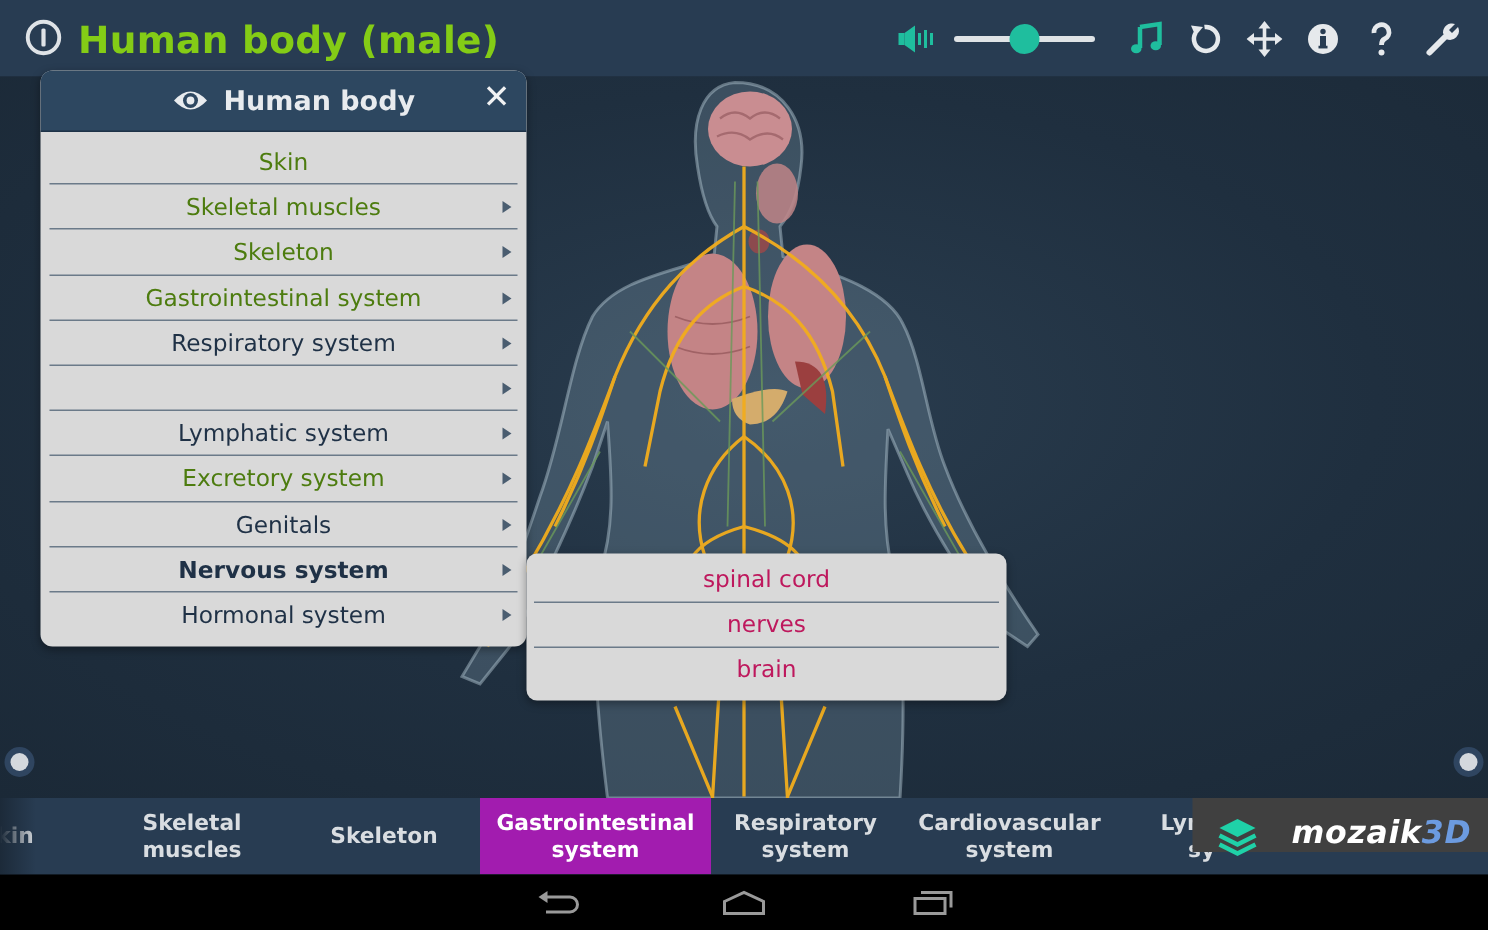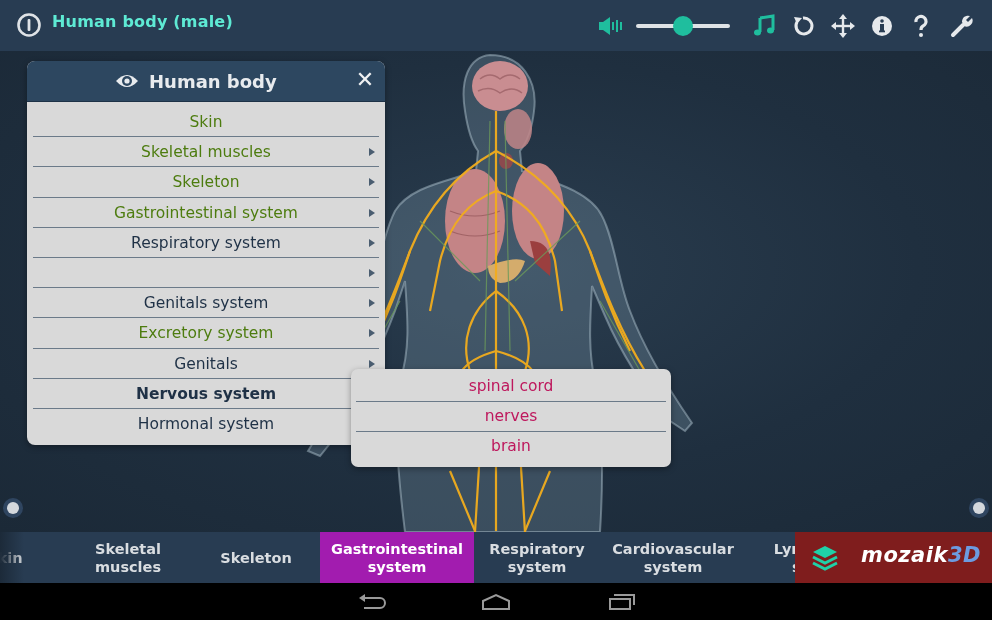--- a/index.html
+++ b/index.html
@@ -11,41 +11,41 @@
   }
   
   .topbar {
     position: absolute; left: 0; top: 0; width: 992px; height: 51px;
     background: #283c52;
     display: flex; align-items: center;
   }
   .power-icon { position: absolute; left: 16px; top: 12px; width: 26px; height: 26px; }
   .title {
     position: absolute; left: 52px; top: 12px;
-    color: #5eead4; font-weight: bold; font-size: 16px; letter-spacing: 0.2px;
+    color: #84cc16; font-weight: bold; font-size: 25px; letter-spacing: 0.2px;
   }
   .tb-icon { position: absolute; top: 14px; width: 24px; height: 24px; cursor: pointer; }
   .slider { position: absolute; left: 636px; top: 16px; width: 94px; height: 20px; cursor: pointer; }
   .slider .track { position: absolute; left: 0; right: 0; top: 8px; height: 4px; background: #dfe3e6; border-radius: 2px; }
   .slider .thumb { position: absolute; left: 37px; top: 0; width: 20px; height: 20px; border-radius: 50%; background: #1fbe9e; }
 
   
   .stage {
     position: absolute; left: 0; top: 51px; width: 992px; height: 481px;
     background: radial-gradient(ellipse at 52% 45%, #2a3d4f 0%, #1f2f3f 55%, #1b2937 100%);
     overflow: hidden;
   }
   .body-svg { position: absolute; left: 300px; top: 0; width: 400px; height: 481px; }
 
   .edge-dot { position: absolute; width: 20px; height: 20px; border-radius: 50%; background: #2f4560; cursor: pointer; }
   .edge-dot::after { content: ""; position: absolute; left: 4px; top: 4px; width: 12px; height: 12px; border-radius: 50%; background: #d4d8dd; }
 
   
   .panel {
-    position: absolute; left: 27px; top: 61px; width: 358px; height: 384px;
+    position: absolute; left: 27px; top: 47px; width: 324px; height: 384px;
     background: #d9d9d9; border-radius: 8px; overflow: hidden;
     box-shadow: 0 2px 6px rgba(0,0,0,0.35);
   }
   .panel-head {
     height: 41px; background: #2d4760; position: relative;
     border-bottom: 1px solid #1e3247;
   }
   .panel-head .eye { position: absolute; left: 88px; top: 10px; width: 24px; height: 20px; }
   .panel-head .ptitle { position: absolute; left: 122px; top: 10px; color: #e8ebee; font-weight: bold; font-size: 18px; }
   .panel-head .close { position: absolute; right: 10px; top: 8px; width: 20px; height: 22px; color: #f1f2f3; font-size: 22px; font-weight: bold; line-height: 22px; text-align: center; cursor: pointer; }
@@ -81,21 +81,21 @@
     position: absolute; left: 0; top: 532px; width: 992px; height: 51px;
     background: #283c52; overflow: hidden;
   }
   .tab {
     position: absolute; top: 0; height: 51px; display: flex; align-items: center; justify-content: center;
     text-align: center; color: #d9dde1; font-weight: bold; font-size: 14.5px; line-height: 18px; cursor: pointer;
   }
   .tab.sel { background: #a21caf; color: #ffffff; }
   .tab-fade { position: absolute; left: 0; top: 0; width: 24px; height: 51px; background: linear-gradient(to right, #1c2a39, rgba(40,60,82,0)); pointer-events: none; }
   .brand {
-    position: absolute; left: 795px; top: 0; width: 197px; height: 51px; background: #7f1d1d;
+    position: absolute; left: 795px; top: 0; width: 197px; height: 36px; background: #404040;
     display: flex; align-items: center; text-align: right;
   }
   .brand .layers { position: absolute; left: 16px; top: 12px; width: 28px; height: 28px; }
   .brand .logo { position: absolute; left: 66px; top: 11px; font-size: 21px; font-weight: bold; font-style: italic; letter-spacing: 0.5px; }
   .brand .logo .m { color: #ffffff; }
   .brand .logo .d { color: #6c9be0; }
 
   
   .navbar { position: absolute; left: 0; top: 583px; width: 992px; height: 37px; background: #000; }
   .nav-btn { position: absolute; top: 8px; width: 32px; height: 22px; cursor: pointer; }
@@ -208,21 +208,21 @@
     <div class="ptitle">Human body</div>
     <div class="close">✕</div>
   </div>
   <ul class="menu">
     <li class="dim"><span>Skin</span></li>
     <li class="dim"><span>Skeletal muscles</span><span class="arrow"></span></li>
     <li class="dim"><span>Skeleton</span><span class="arrow"></span></li>
     <li class="dim"><span>Gastrointestinal system</span><span class="arrow"></span></li>
     <li class="on"><span>Respiratory system</span><span class="arrow"></span></li>
     <li class="dim"><span class="arrow"></span></li>
-    <li class="on"><span>Genitals system</span><span class="arrow"></span></li>
+    <li class="on"><span>Lymphatic system</span><span class="arrow"></span></li>
     <li class="dim"><span>Excretory system</span><span class="arrow"></span></li>
     <li class="on"><span>Genitals</span><span class="arrow"></span></li>
     <li class="active"><span>Nervous system</span><span class="arrow"></span></li>
     <li class="on"><span>Hormonal system</span><span class="arrow"></span></li>
   </ul>
 </div>
 
 <div class="submenu">
   <div class="sitem">spinal cord</div>
   <div class="sitem">nerves</div>

